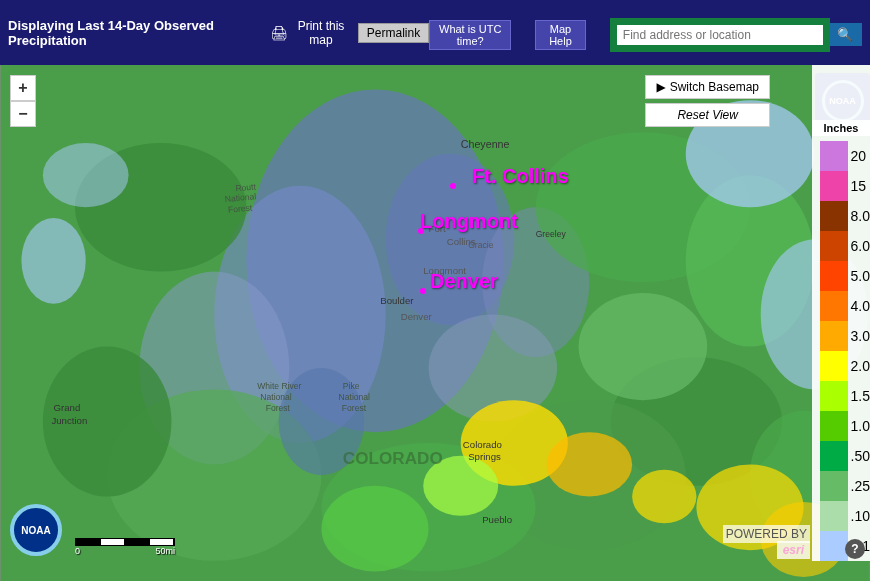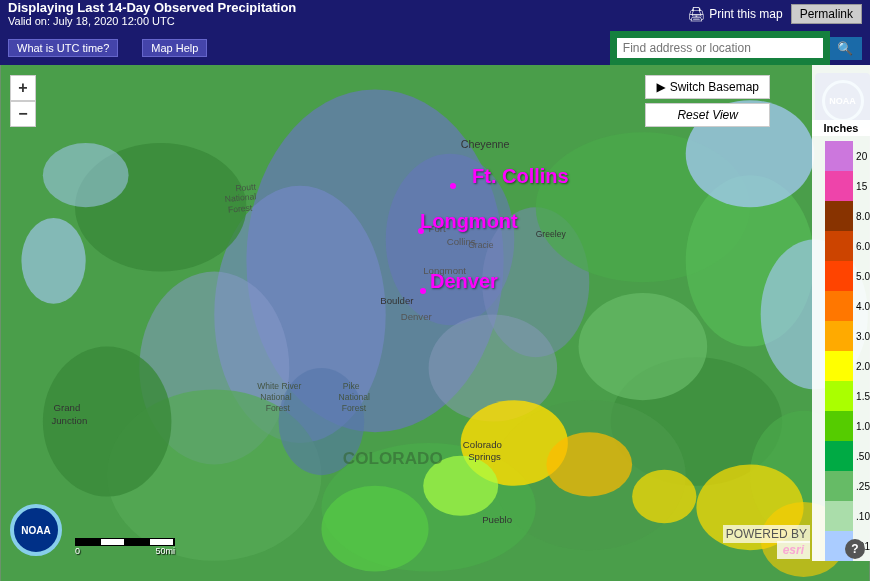--- a/index.html
+++ b/index.html
@@ -8,21 +8,21 @@
     #app { width: 870px; height: 581px; position: relative; }
 
     
     #header {
       position: absolute;
       top: 0; left: 0; right: 0;
       height: 65px;
       background: #1a1a6e;
       z-index: 100;
       display: flex;
-      flex-direction: column;
+      flex-direction: row;
       justify-content: center;
       padding: 4px 8px;
     }
     #header-top {
       display: flex;
       align-items: center;
       justify-content: space-between;
     }
     #title-block { color: white; }
     #map-title { font-size: 13px; font-weight: bold; }
@@ -232,21 +232,21 @@
       display: flex;
       align-items: center;
       flex: 1;
     }
     .legend-color {
       width: 28px;
       height: 100%;
       min-height: 18px;
     }
     .legend-label {
-      font-size: 10px;
+      font-size: 14px;
       padding-left: 3px;
       color: #000;
     }
 
     
     #attribution {
       position: absolute;
       bottom: 0;
       left: 0; right: 0;
       height: 20px;
@@ -383,21 +383,20 @@
   </style>
 </head>
 <body>
 
 <div id="app">
 
   <div id="header">
     <div id="header-top">
       <div id="title-block">
         <div id="map-title">Displaying Last 14-Day Observed Precipitation</div>
-        <div id="map-valid">Valid on: July 18, 2020 12:00 UTC</div>
       </div>
       <div id="print-permalink">
         <button id="print-btn">
           <span id="print-icon">🖨</span>
           <span>Print this map</span>
         </button>
         <button id="permalink-btn">Permalink</button>
       </div>
     </div>
     <div id="header-bottom">

